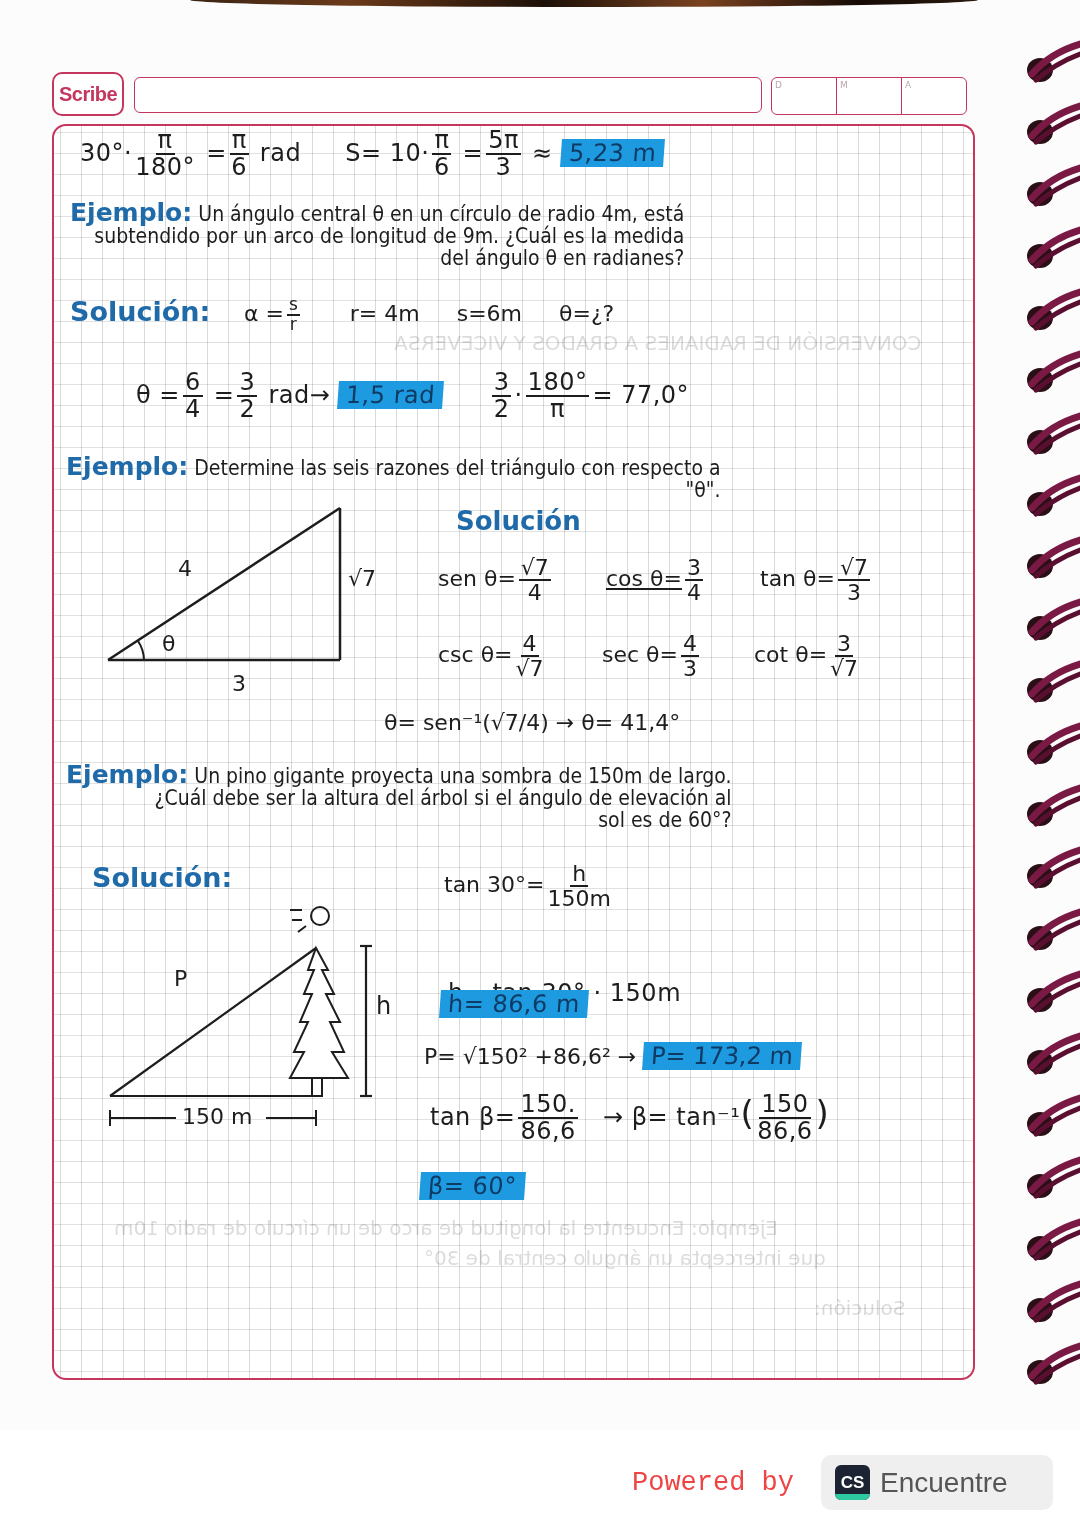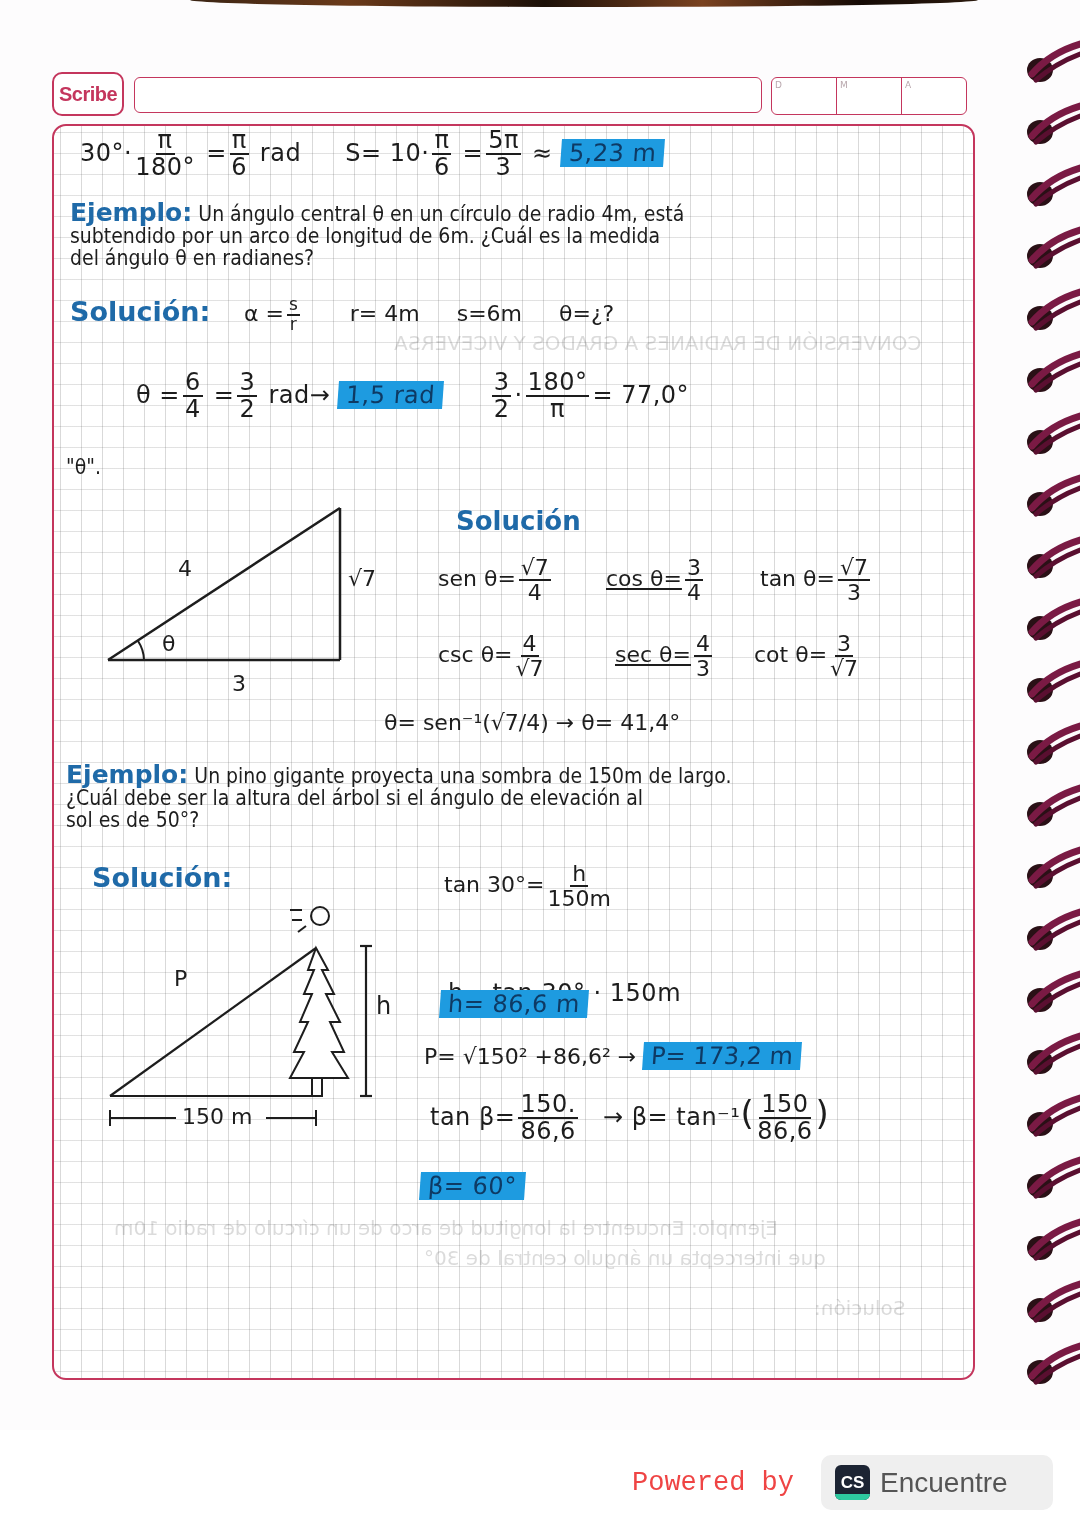--- a/index.html
+++ b/index.html
@@ -22,21 +22,21 @@
   .date-box .cell:last-child { border-right: none; }
 
   .page { position: absolute; left: 52px; top: 124px; width: 923px; height: 1256px;
           border: 2px solid #c4365d; border-radius: 14px;
           background-color: #fff;
           background-image:
             linear-gradient(to right, rgba(120,120,120,.28) 1px, transparent 1px),
             linear-gradient(to bottom, rgba(120,120,120,.22) 1px, transparent 1px);
           background-size: 21px 21px; background-position: 6px 6px; overflow: hidden; }
 
-  .hw { position: absolute; font-family: "DejaVu Sans", sans-serif; color: #1d1d1d; white-space: nowrap; }
+  .hw { position: absolute; font-family: "DejaVu Sans", sans-serif; color: #1d1d1d; white-space: nowrap; text-align: right; }
   .hw.big { font-size: 24px; letter-spacing: 0.5px; }
   .hw.med { font-size: 22px; }
   .lbl { font-family: "DejaVu Sans", sans-serif; font-weight: bold; color: #1f6aa8; }
   .body-text { font-family: "DejaVu Sans Condensed","DejaVu Sans", sans-serif; font-size: 21px; line-height: 22px; color: #1d1d1d; }
 
   .frac { display: inline-flex; flex-direction: column; align-items: center; vertical-align: middle; margin: 0 3px; }
   .frac .num { border-bottom: 2px solid #1d1d1d; padding: 0 2px; line-height: 1.05; }
   .frac .den { line-height: 1.05; }
 
   .hl { background: #1e9be0; color: #0e3a64; padding: 0 8px; display: inline-block; transform: skewX(-4deg); }
@@ -92,21 +92,21 @@
     <span>=</span><span class="frac">
         <span class="num">5π</span>
         <span class="den">3</span>
       </span>
     <span>≈</span>
     <span class="hl">5,23 m</span>
   </div>
 
   <div class="hw body-text" style="left:16px;top:76px;">
     <div><span class="lbl" style="font-size:25px">Ejemplo:</span> <span>Un ángulo central θ en un círculo de radio 4m, está</span></div>
-    <div>subtendido por un arco de longitud de 6m. ¿Cuál es la medida</div>
+    <div>subtendido por un arco de longitud de 9m. ¿Cuál es la medida</div>
     <div>del ángulo θ en radianes?</div>
   </div>
 
   <div class="hw" style="left:16px;top:170px;">
     <span class="lbl" style="font-size:27px">Solución:</span>
   </div>
   <div class="hw med" style="left:190px;top:170px;">
     <span>α =</span><span class="frac" style="font-size:17px">
         <span class="num">s</span>
         <span class="den">r</span>
@@ -130,20 +130,21 @@
     <span style="margin-left:40px" class="frac">
         <span class="num">3</span>
         <span class="den">2</span>
       </span><span>·</span><span class="frac">
         <span class="num">180°</span>
         <span class="den">π</span>
       </span><span>= 77,0°</span>
   </div>
 
   <div class="hw body-text" style="left:12px;top:330px;">
+    <div><span class="lbl" style="font-size:25px">Ejemplo:</span> <span>Determine las seis razones del triángulo con respecto a</span></div>
     <div>"θ".</div>
   </div>
 
   <svg style="position:absolute;left:50px;top:380px;" width="260" height="170">
     <line x1="4" y1="154" x2="236" y2="154" stroke="#1d1d1d" stroke-width="2.5"></line>
     <line x1="236" y1="154" x2="236" y2="2" stroke="#1d1d1d" stroke-width="2.5"></line>
     <line x1="4" y1="154" x2="236" y2="2" stroke="#1d1d1d" stroke-width="2.5"></line>
     <path d="M 40 154 A 36 36 0 0 0 34 135" fill="none" stroke="#1d1d1d" stroke-width="2"></path>
   </svg>
   <div class="hw med" style="left:124px;top:430px;">4</div>
@@ -164,35 +165,35 @@
         <span class="den">4</span>
       </span></div>
   <div class="hw med" style="left:706px;top:430px;"><span>tan θ=</span><span class="frac">
         <span class="num">√7</span>
         <span class="den">3</span>
       </span></div>
   <div class="hw med" style="left:384px;top:506px;"><span>csc θ=</span><span class="frac">
         <span class="num">4</span>
         <span class="den">√7</span>
       </span></div>
-  <div class="hw med" style="left:561px;top:506px;text-decoration:underline;"><span>sec θ=</span><span class="frac">
+  <div class="hw med" style="left:548px;top:506px;"><span>sec θ=</span><span class="frac">
         <span class="num">4</span>
         <span class="den">3</span>
       </span></div>
   <div class="hw med" style="left:700px;top:506px;"><span>cot θ=</span><span class="frac">
         <span class="num">3</span>
         <span class="den">√7</span>
       </span></div>
 
   <div class="hw med" style="left:330px;top:584px;">θ= sen⁻¹(√7/4) → θ= 41,4°</div>
 
   <div class="hw body-text" style="left:12px;top:638px;">
     <div><span class="lbl" style="font-size:25px">Ejemplo:</span> <span>Un pino gigante proyecta una sombra de 150m de largo.</span></div>
     <div>¿Cuál debe ser la altura del árbol si el ángulo de elevación al</div>
-    <div>sol es de 50°?</div>
+    <div>sol es de 60°?</div>
   </div>
 
   <div class="hw" style="left:38px;top:736px;">
     <span class="lbl" style="font-size:27px">Solución:</span>
   </div>
   <div class="hw med" style="left:390px;top:736px;">
     <span>tan 30°=</span><span class="frac">
         <span class="num">h</span>
         <span class="den">150m</span>
       </span>

